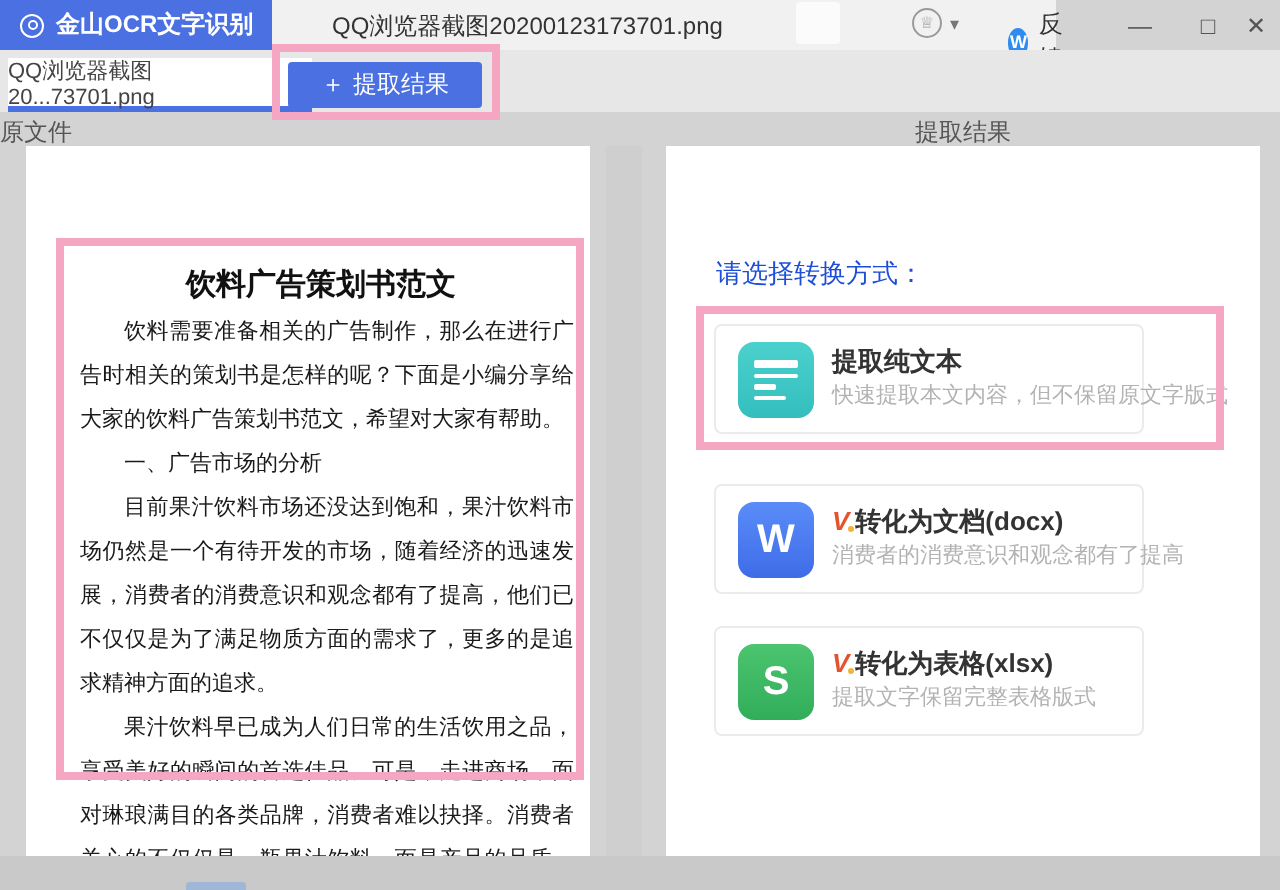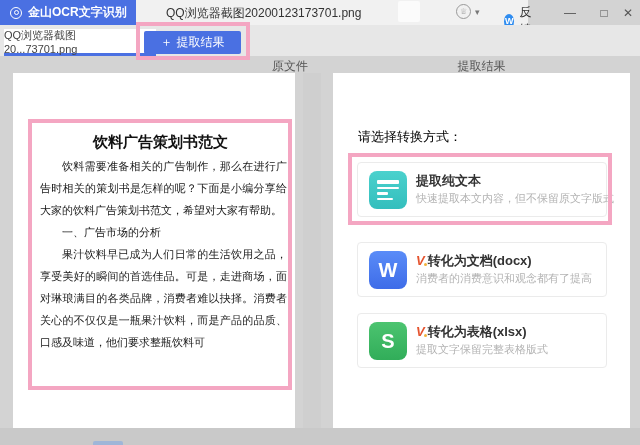--- a/index.html
+++ b/index.html
@@ -35,21 +35,21 @@
          display:flex; align-items:center; justify-content:center; gap:6px; font-size:11px; color:#444;
          border-bottom:3px solid #4A70E2; }
   .tab-close { color:#888; font-size:10px; }
   .add-btn { position:absolute; left:144px; top:6px; width:97px; height:23px; background:#4A70E2;
              border:none; border-radius:2px; color:#fff; font-size:12px; display:flex; align-items:center;
              justify-content:center; gap:4px; cursor:pointer; font-family:inherit; }
   .plus { font-size:12px; }
 
   
   .pane-header { position:absolute; top:58px; font-size:12px; color:#555; }
-  .hdr-left { left:0; width:308px; text-align:right; }
+  .hdr-left { left:0; width:308px; text-align:left; }
   .hdr-right { left:333px; width:297px; text-align:center; }
 
   
   .panel { position:absolute; top:73px; height:355px; background:#fff; }
   .panel-left { left:13px; width:282px; }
   .panel-right { left:333px; width:297px; }
   .gap-strip { position:absolute; left:303px; top:73px; width:18px; height:355px; background:#CFCFCF; }
 
   
   .doc-title { position:absolute; left:36px; top:133px; width:249px; text-align:center;
@@ -59,22 +59,22 @@
               text-align:justify; }
   .doc-body p { text-indent:2em; }
 
   
   .hl { position:absolute; border:4px solid #F4A6C2; pointer-events:none; z-index:50; }
   .hl-button { left:136px; top:22px; width:114px; height:38px; }
   .hl-doc { left:28px; top:119px; width:264px; height:271px; }
   .hl-card { left:348px; top:153px; width:264px; height:72px; }
 
   
-  .prompt { position:absolute; left:358px; top:128px; font-size:13px; color:#000000;text-align:right; }
-  .card { position:absolute; left:357px; width:250px; height:55px; background:#fff;
+  .prompt { position:absolute; left:358px; top:128px; font-size:13px; color:#1d4ed8;text-align:right; }
+  .card { position:absolute; left:357px; width:215px; height:55px; background:#fff;
           border:1px solid #EBEBEB; border-radius:4px; cursor:pointer;padding-left:32px; }
   .card1 { top:162px; } .card2 { top:242px; } .card3 { top:313px; }
   .card-icon { position:absolute; left:11px; top:8px; width:38px; height:38px; border-radius:8px;
                display:flex; align-items:center; justify-content:center; color:#fff;
                font-size:20px; font-weight:bold; }
   .icon-teal  { background:linear-gradient(180deg,#4BD1CD,#33BEBD); }
   .icon-blue  { background:linear-gradient(180deg,#5A8CF8,#3E6CE8); }
   .icon-green { background:linear-gradient(180deg,#4CC470,#31AD59); }
   .bars { display:flex; flex-direction:column; gap:3px; width:22px; }
   .bars i { display:block; height:4px; background:#fff; border-radius:1px; }
@@ -134,20 +134,21 @@
 <div class="pane-header hdr-right">提取结果</div>
 
 <div class="panel panel-left"></div>
 <div class="gap-strip"></div>
 <div class="panel panel-right"></div>
 
 <div class="doc-title">饮料广告策划书范文</div>
 <div class="doc-body">
   <p>饮料需要准备相关的广告制作，那么在进行广告时相关的策划书是怎样的呢？下面是小编分享给大家的饮料广告策划书范文，希望对大家有帮助。</p>
   <p>一、广告市场的分析</p>
+  <p>目前果汁饮料市场还没达到饱和，果汁饮料市场仍然是一个有待开发的市场，随着经济的迅速发展，消费者的消费意识和观念都有了提高，他们已不仅仅是为了满足物质方面的需求了，更多的是追求精神方面的追求。</p>
   <p>果汁饮料早已成为人们日常的生活饮用之品，享受美好的瞬间的首选佳品。可是，走进商场，面对琳琅满目的各类品牌，消费者难以抉择。消费者关心的不仅仅是一瓶果汁饮料，而是产品的品质、口感及味道，他们要求整瓶饮料可</p>
 </div>
 
 <div class="prompt">请选择转换方式：</div>
 
 <div class="card card1">
   <div class="card-icon icon-teal">
     <span class="bars">
         <i></i>
         <i></i>

